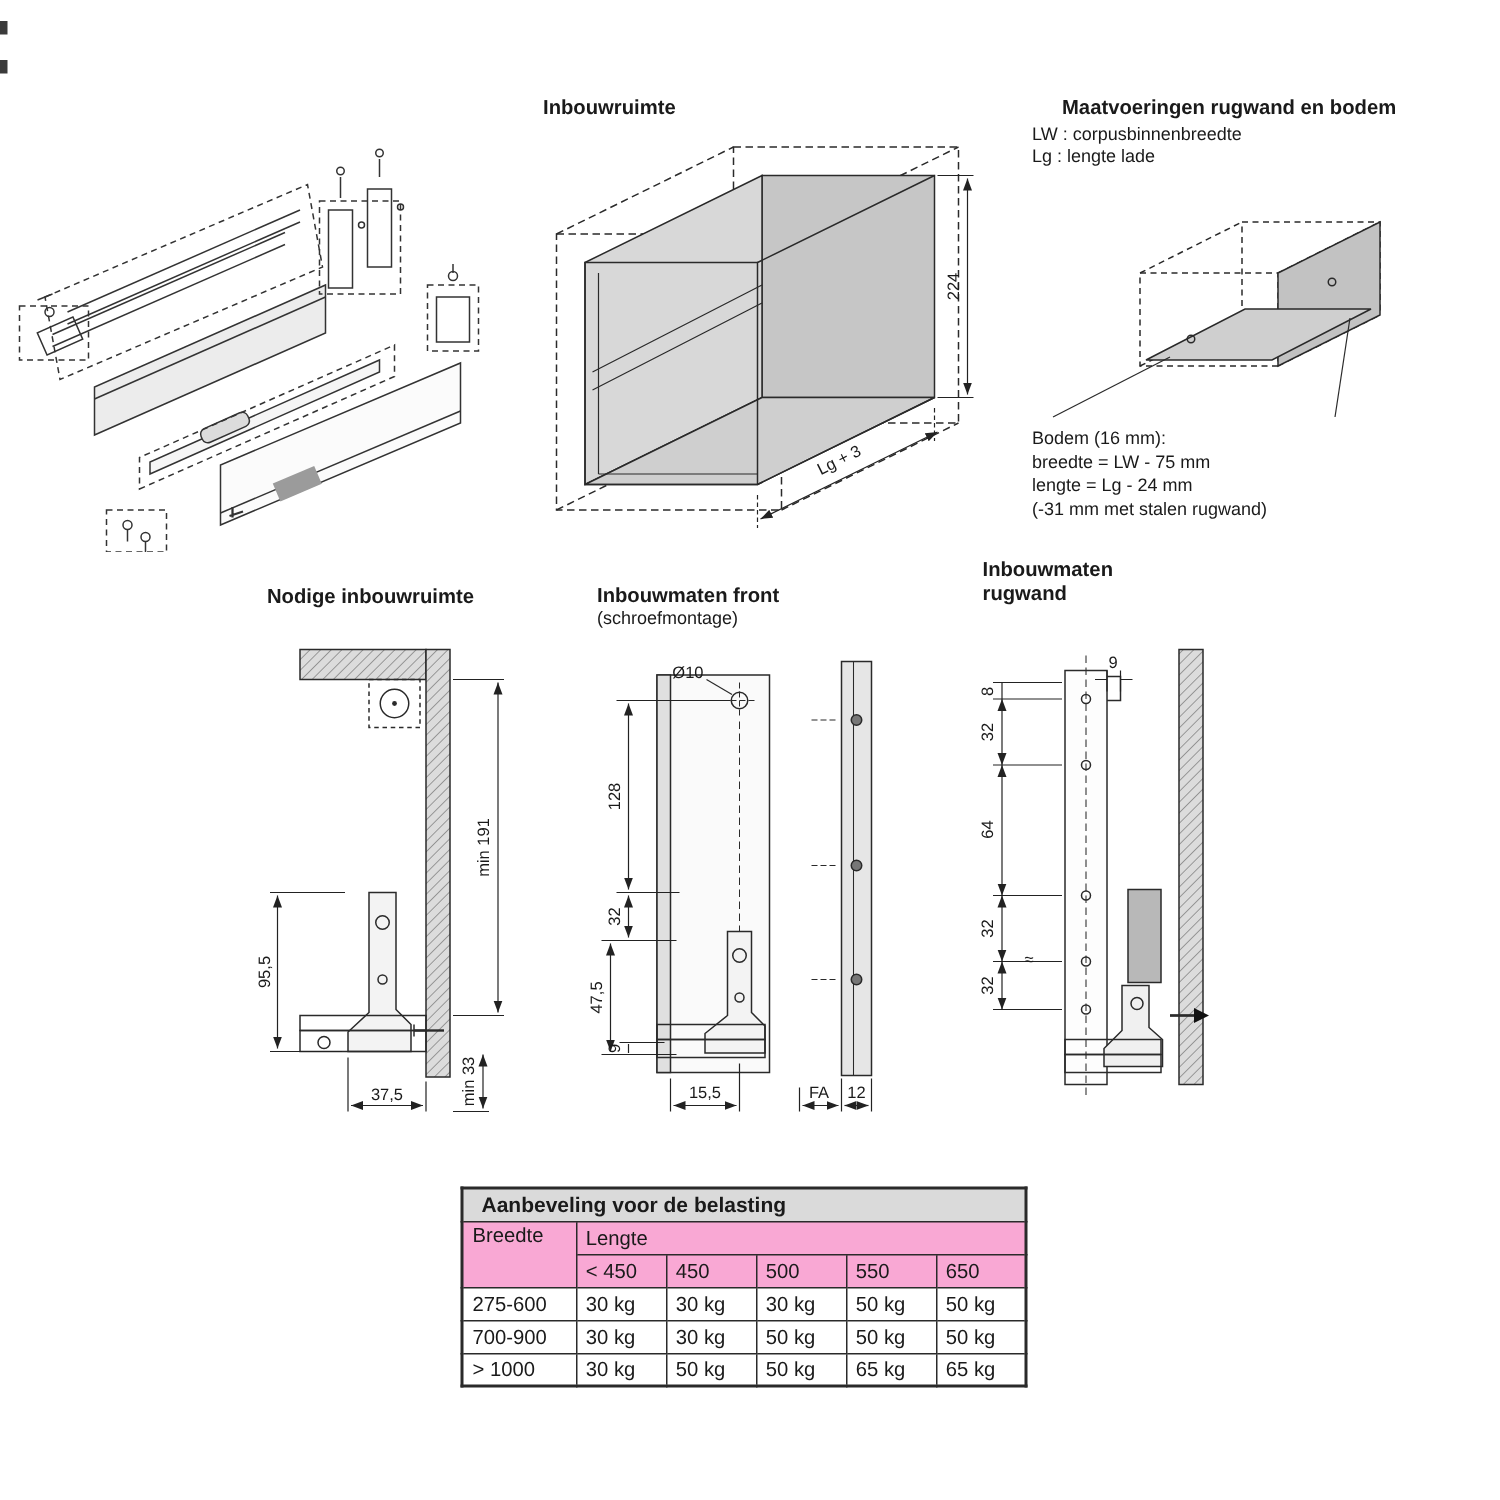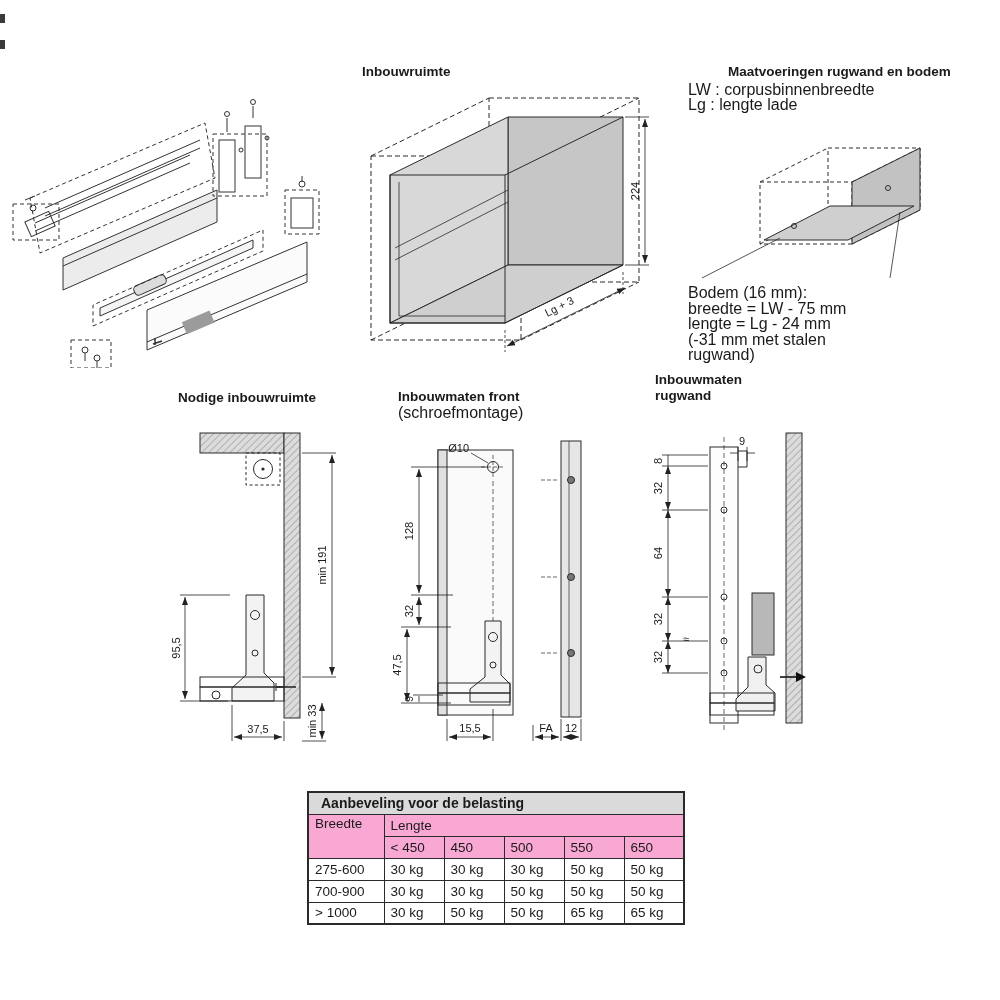--- a/index.html
+++ b/index.html
@@ -3,21 +3,21 @@
 <meta charset="utf-8">
 <style>
   * { box-sizing: border-box; }
   body { margin: 0; background: #ffffff; }
   .page {
     position: relative; width: 1000px; height: 1000px; background: #ffffff;
     font-family: "Liberation Sans", "DejaVu Sans", sans-serif; color: #1a1a1a; overflow: hidden;
   }
   .abs { position: absolute; }
   .sec-title { font-size: 13.5px; font-weight: bold; margin: 0; }
-  .note { font-size: 16px; line-height: 15.5px; }
+  .note { font-size: 12px; line-height: 15.5px; }
   svg text { font-family: "Liberation Sans", "DejaVu Sans", sans-serif; fill: #1a1a1a; }
   .dim { font-size: 11px; }
 
   table.load-table {
     position: absolute; left: 307px; top: 791px;
     border-collapse: collapse; border: 2px solid #2a2a2a; font-size: 13.5px;
   }
   .load-table th, .load-table td {
     border: 1px solid #2a2a2a; padding: 1px 6px; height: 22px;
     text-align: left; font-weight: normal; vertical-align: middle;
@@ -33,21 +33,21 @@
 </head>
 <body>
 
 <div class="page">
 
   <div class="edge-mark" style="top:14px"></div>
   <div class="edge-mark" style="top:40px"></div>
 
   <div class="abs sec-title" style="left:362px; top:64px">Inbouwruimte</div>
 
-  <div class="abs sec-title" style="left:728px; top:64px">Maatvoeringen rugwand en bodem</div>
+  <div class="abs sec-title" style="left:708px; top:64px">Maatvoeringen rugwand en bodem</div>
   <div class="abs note" style="left:688px; top:82px">LW : corpusbinnenbreedte</div>
   <div class="abs note" style="left:688px; top:97px">Lg : lengte lade</div>
 
   <div class="abs note" style="left:688px; top:285px; width:180px">
     <div>Bodem (16 mm):</div>
     <div>breedte = LW - 75 mm</div>
     <div>lengte = Lg - 24 mm</div>
     <div>(-31 mm met stalen rugwand)</div>
   </div>
 

